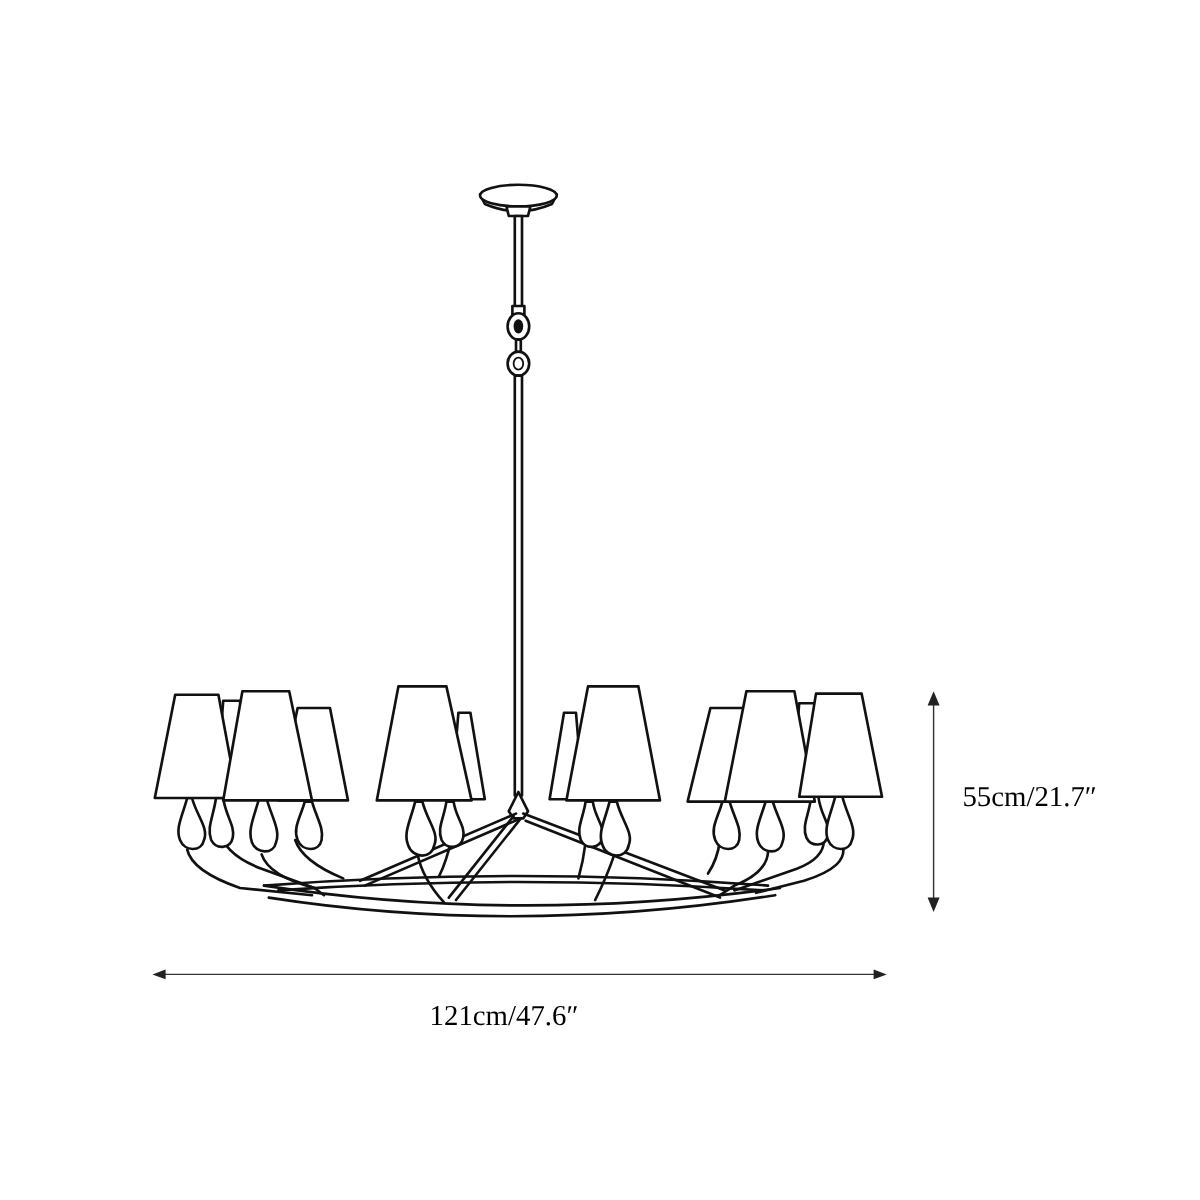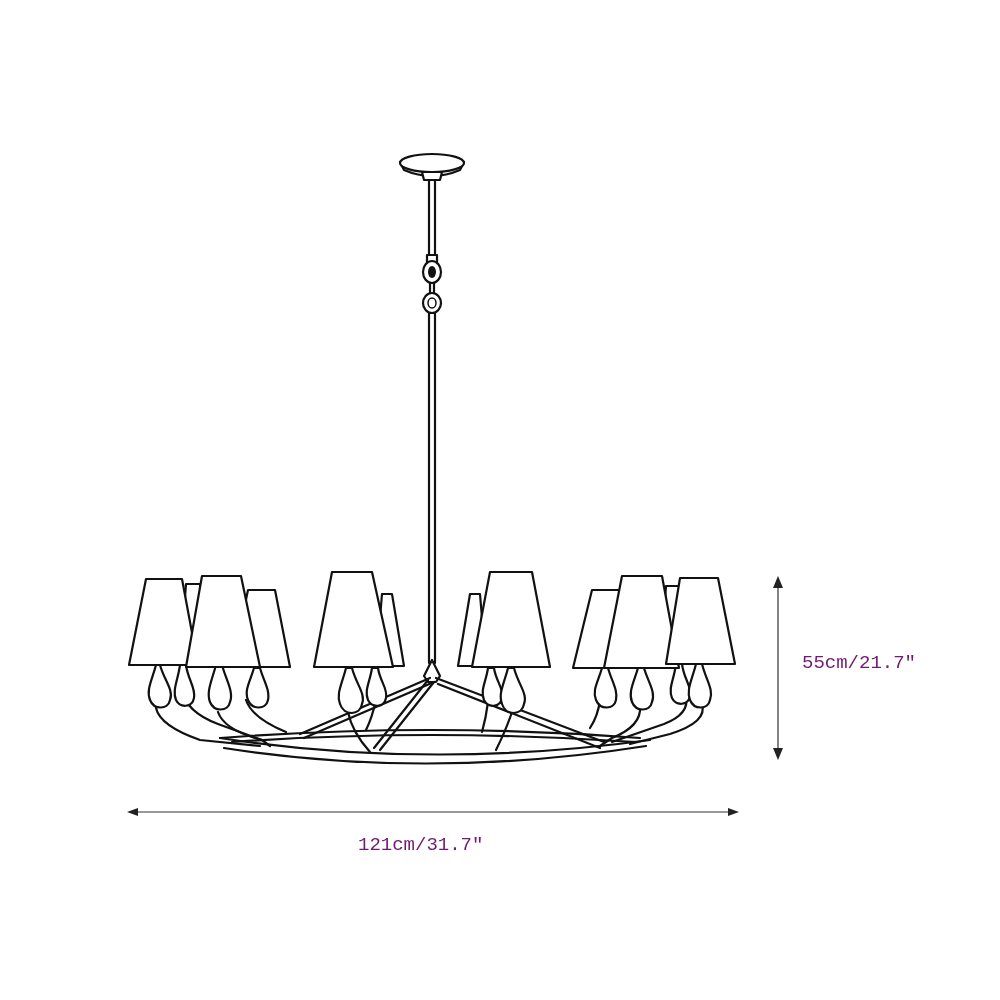--- a/index.html
+++ b/index.html
@@ -1,21 +1,21 @@
 <!DOCTYPE html>
 <html><head>
   <meta charset="utf-8">
   <style>
     html, body { margin: 0; padding: 0; background: #ffffff; }
     #stage { position: relative; width: 1000px; height: 1000px; background: #ffffff; overflow: hidden; }
     svg { position: absolute; left: 0; top: 0; }
     .ln { fill: none; stroke: #111; stroke-width: 2.2; stroke-linejoin: round; stroke-linecap: round; }
     .shade { fill: #ffffff; stroke: #111; stroke-width: 2.2; stroke-linejoin: round; }
     .dim { stroke: #333; stroke-width: 1.2; fill: none; }
-    .label { position: absolute; font-family: Liberation Mono, monospace; font-size: 19px; color: #701a75; white-space: nowrap; }
+    .label { position: absolute; font-family: Liberation Serif, serif; font-size: 24px; color: #000000; white-space: nowrap; }
     #height-label { left: 802px; top: 652px; }
     #width-label { left: 358px; top: 834px; }
   </style>
 </head>
 <body>
 
 <div id="stage">
   <svg width="1000" height="1000" viewBox="0 0 1000 1000">
 
     <g>
@@ -116,14 +116,14 @@
     </g>
 
     <g>
       <line class="dim" x1="130" y1="812" x2="736" y2="812"></line>
       <path d="M138 808 L127 812 L138 816 Z" fill="#222"></path>
       <path d="M728 808 L739 812 L728 816 Z" fill="#222"></path>
     </g>
   </svg>
 
   <div id="height-label" class="label">55cm/21.7″</div>
-  <div id="width-label" class="label">121cm/31.7″</div>
+  <div id="width-label" class="label">121cm/47.6″</div>
 </div>
 
 </body></html>

